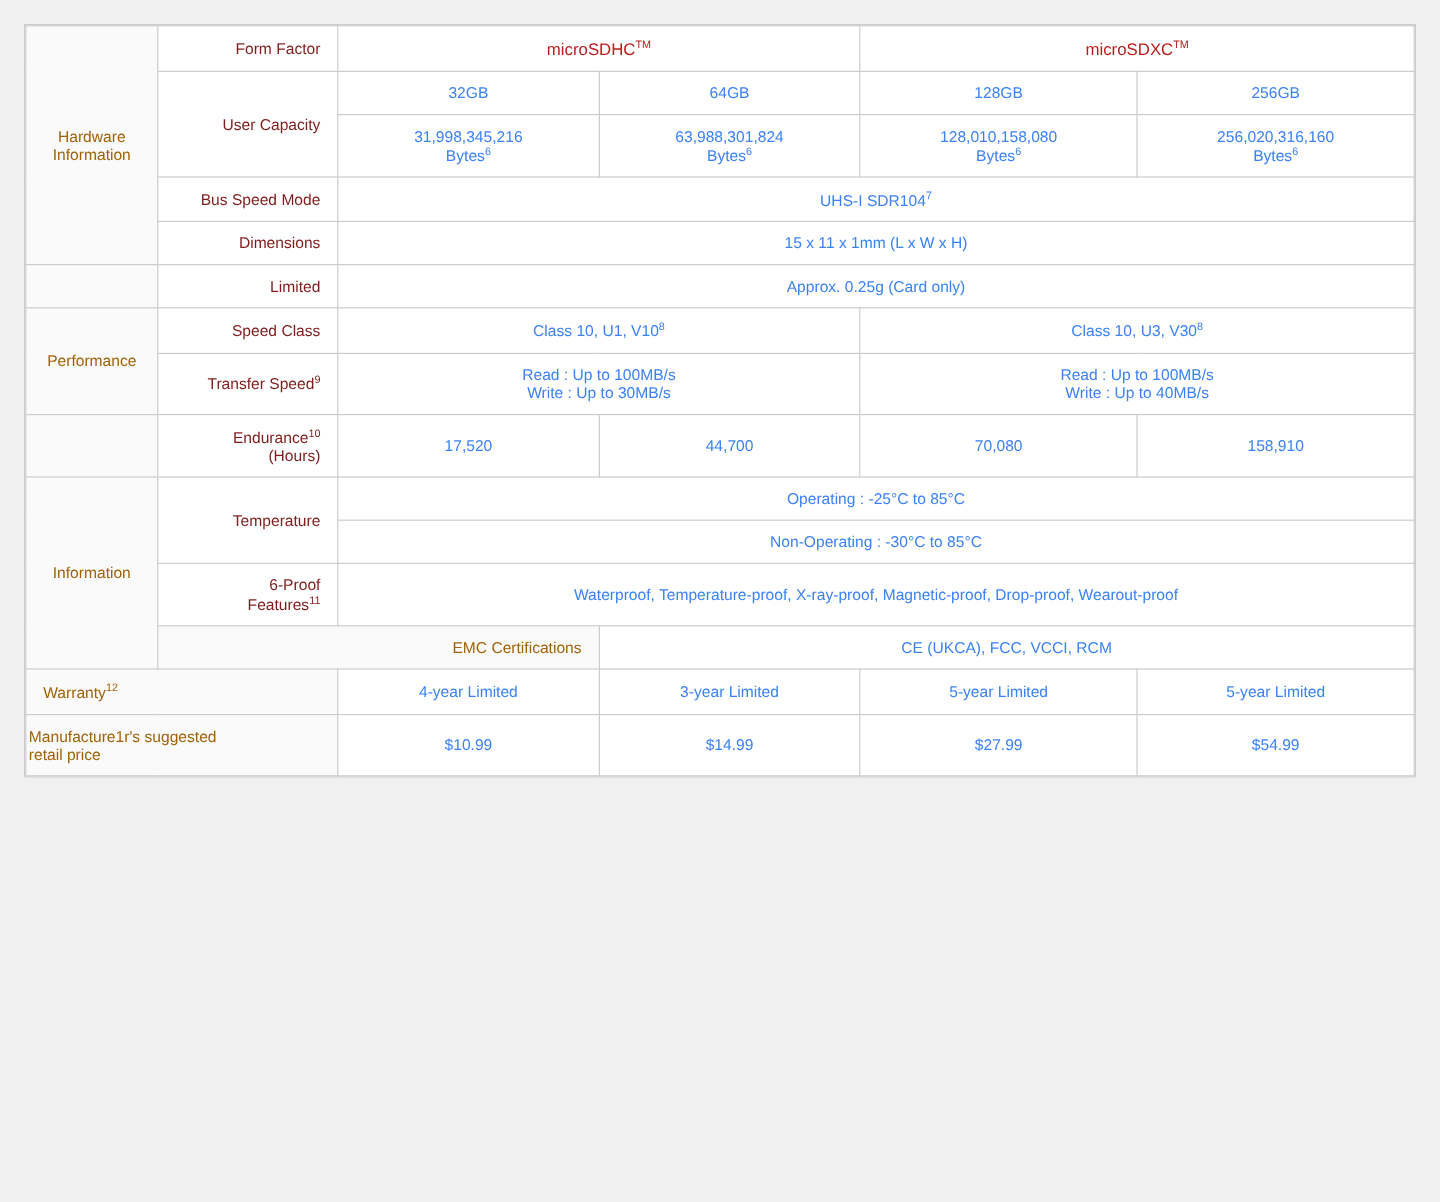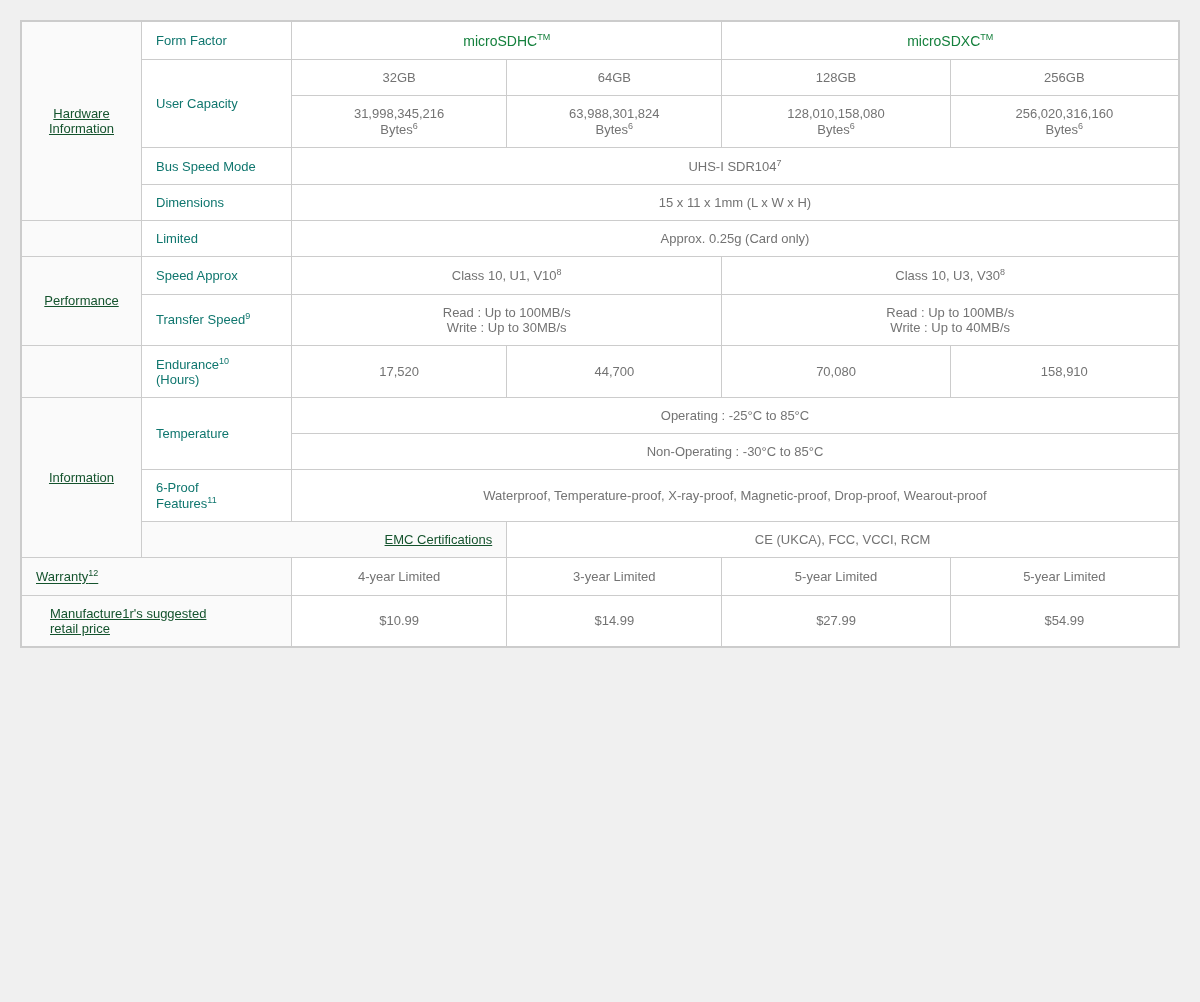--- a/index.html
+++ b/index.html
@@ -24,40 +24,39 @@
       border-collapse: collapse;
     }
     td, th {
       border: 1px solid #ccc;
       padding: 10px 14px;
       vertical-align: middle;
       text-align: center;
     }
     .section-label {
       font-size: 13px;
-      color: #14532d;
+      color: #a16207;
       text-align: center;
-      width: 120px;
+      width: 110px;
       background: #fafafa;
-      text-decoration: underline;
     }
     .sub-label {
       font-size: 13px;
-      color: #0f766e;
-      text-align: left;
+      color: #7f1d1d;
+      text-align: right;
       width: 150px;
       background: #fff;
     }
     .data-cell {
       font-size: 13px;
-      color: #737373;
+      color: #3b82f6;
     }
     .form-factor-header {
       font-size: 14px;
-      color: #15803d;
+      color: #b91c1c;
       background: #fff;
     }
     sup {
       font-size: 9px;
     }
   </style>
 </head>
 <body>
 
 <div class="table-container">
@@ -97,21 +96,21 @@
     </tr>
 
     <tr>
       <td class="section-label" style="background:#fafafa;"></td>
       <td class="sub-label">Limited</td>
       <td class="data-cell" colspan="4">Approx. 0.25g (Card only)</td>
     </tr>
 
     <tr>
       <td class="section-label" rowspan="2">Performance</td>
-      <td class="sub-label">Speed Approx</td>
+      <td class="sub-label">Speed Class</td>
       <td class="data-cell" colspan="2">Class 10, U1, V10<sup>8</sup></td>
       <td class="data-cell" colspan="2">Class 10, U3, V30<sup>8</sup></td>
     </tr>
 
     <tr>
       <td class="sub-label">Transfer Speed<sup>9</sup></td>
       <td class="data-cell" colspan="2">Read : Up to 100MB/s<br>Write : Up to 30MB/s</td>
       <td class="data-cell" colspan="2">Read : Up to 100MB/s<br>Write : Up to 40MB/s</td>
     </tr>
 
@@ -146,21 +145,21 @@
 
     <tr>
       <td class="section-label" colspan="2" style="text-align:left; padding-left:14px;">Warranty<sup>12</sup></td>
       <td class="data-cell">4-year Limited</td>
       <td class="data-cell">3-year Limited</td>
       <td class="data-cell">5-year Limited</td>
       <td class="data-cell">5-year Limited</td>
     </tr>
 
     <tr>
-      <td class="section-label" colspan="2" style="text-align:left; padding-left:28px;">Manufacture1r's suggested<br>retail price</td>
+      <td class="section-label" colspan="2" style="text-align:left; padding-left:2px;">Manufacture1r's suggested<br>retail price</td>
       <td class="data-cell">$10.99</td>
       <td class="data-cell">$14.99</td>
       <td class="data-cell">$27.99</td>
       <td class="data-cell">$54.99</td>
     </tr>
   </tbody>
     </table>
 </div>
 
 </body></html>

